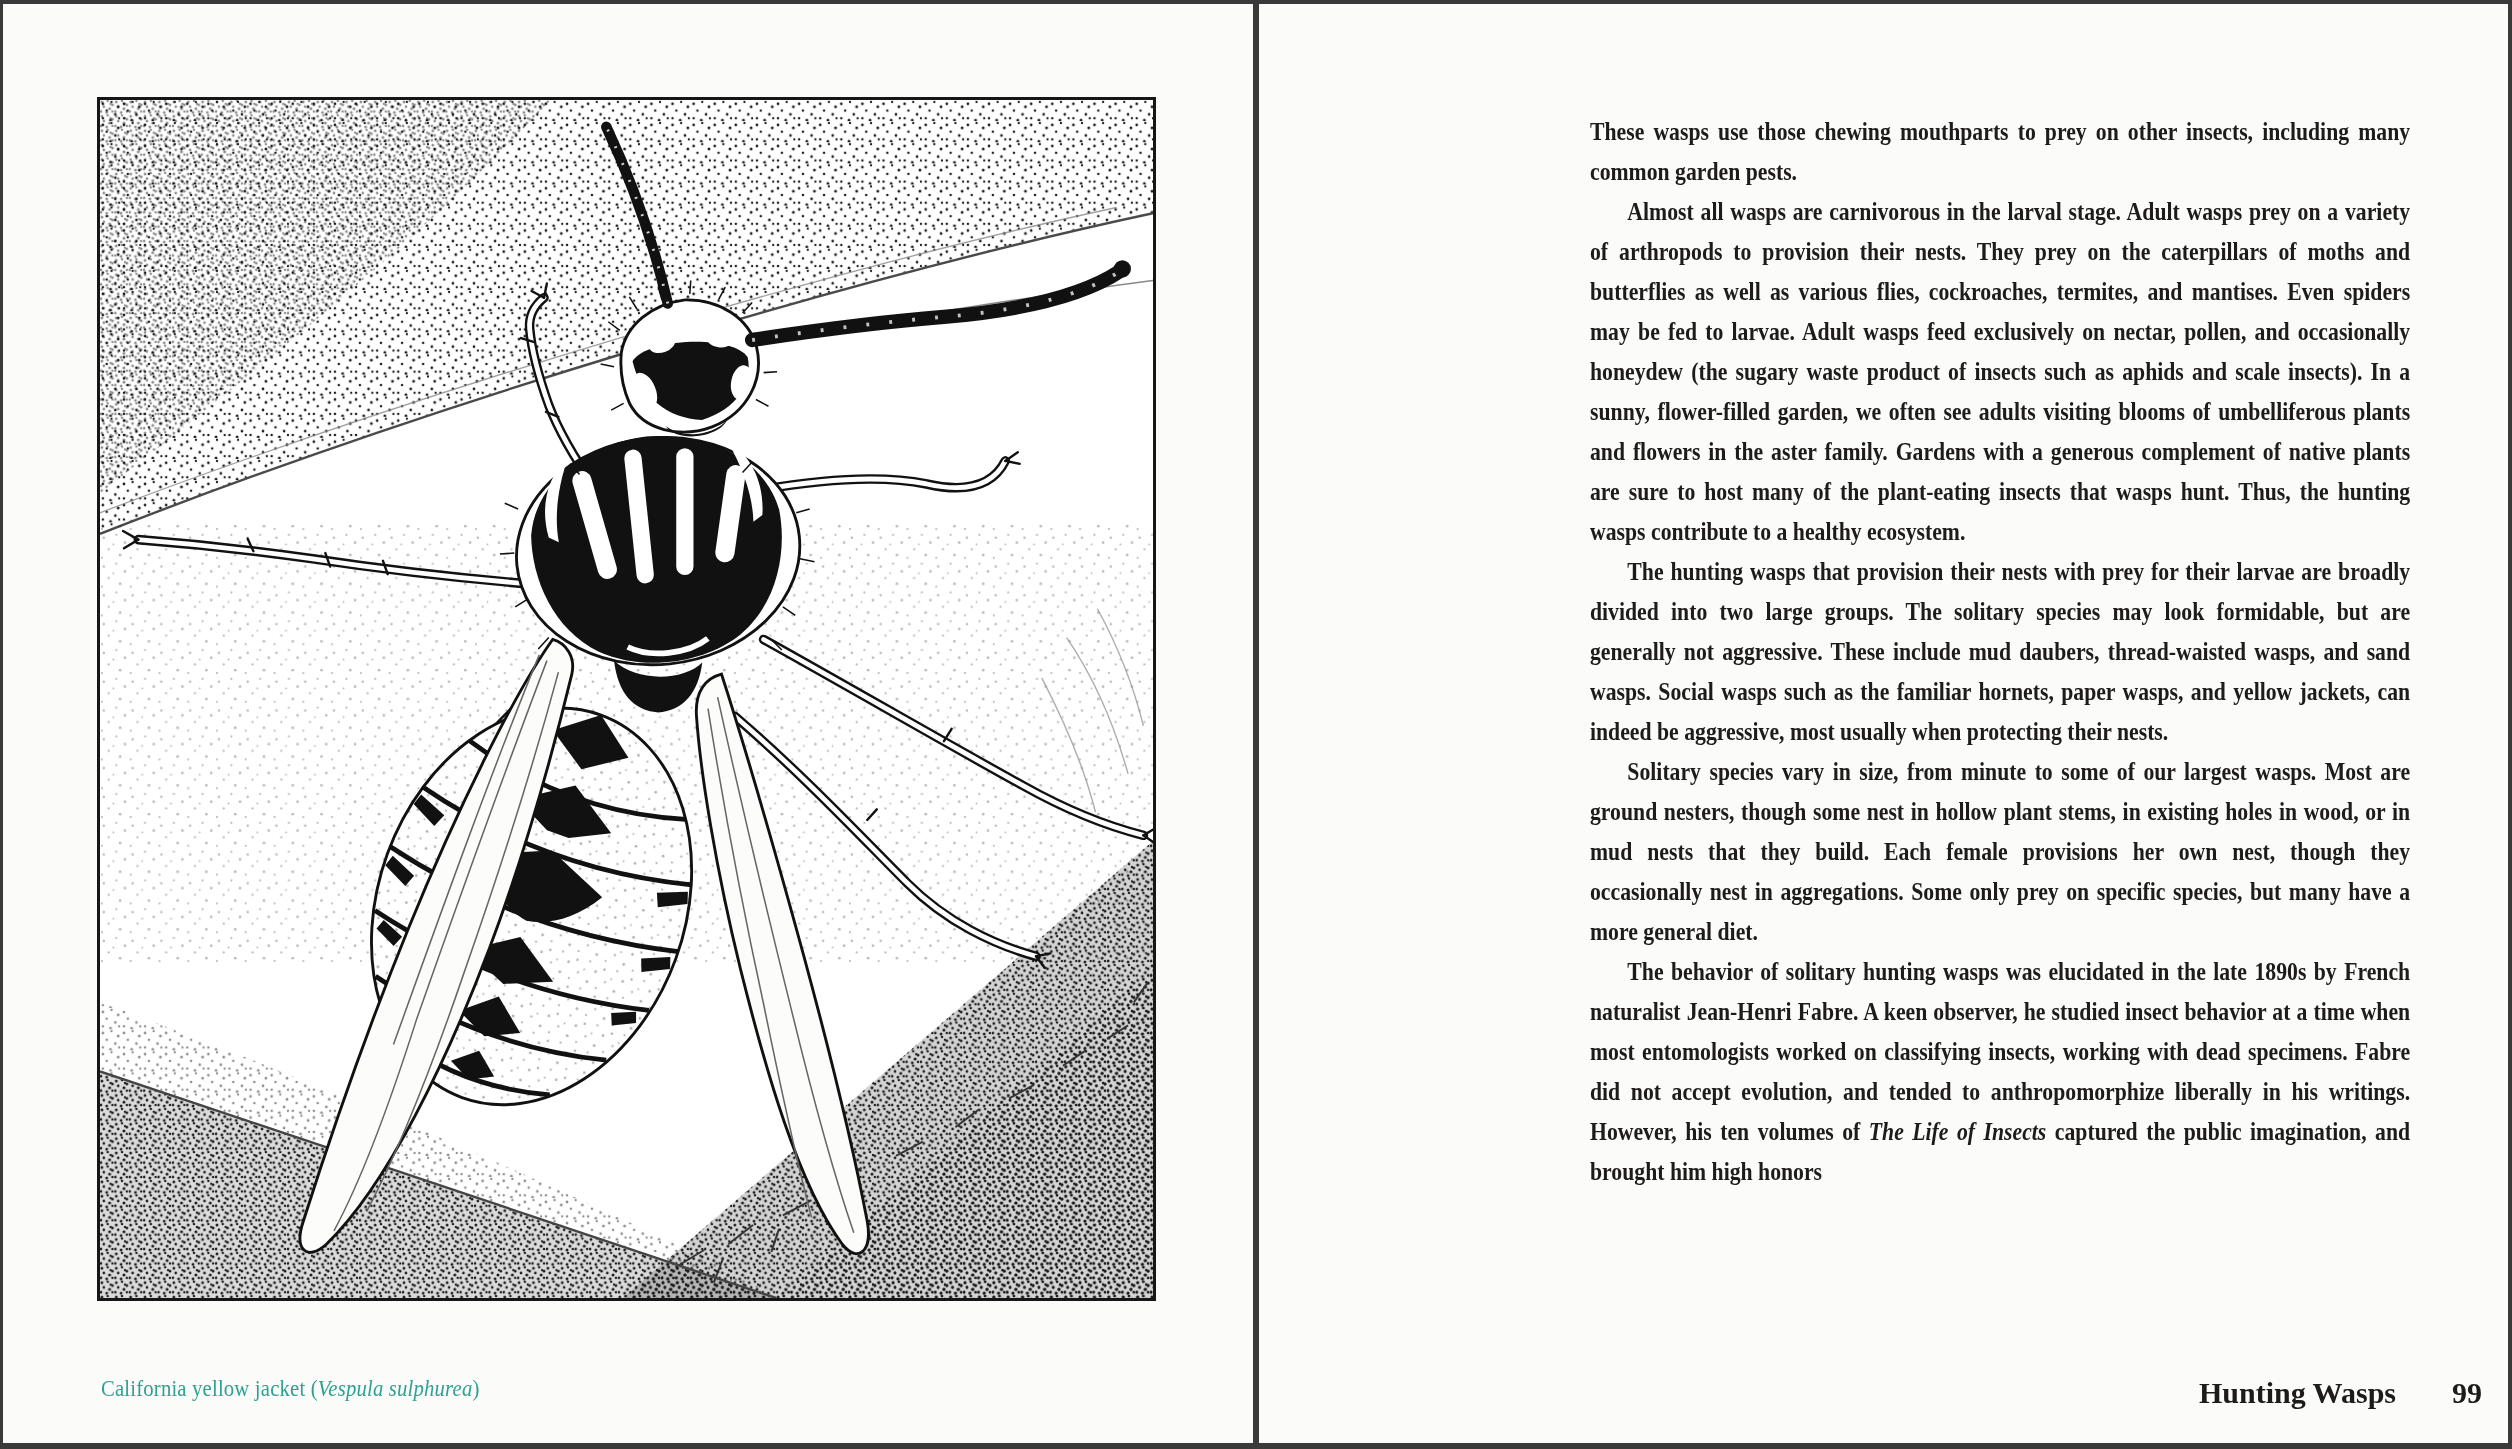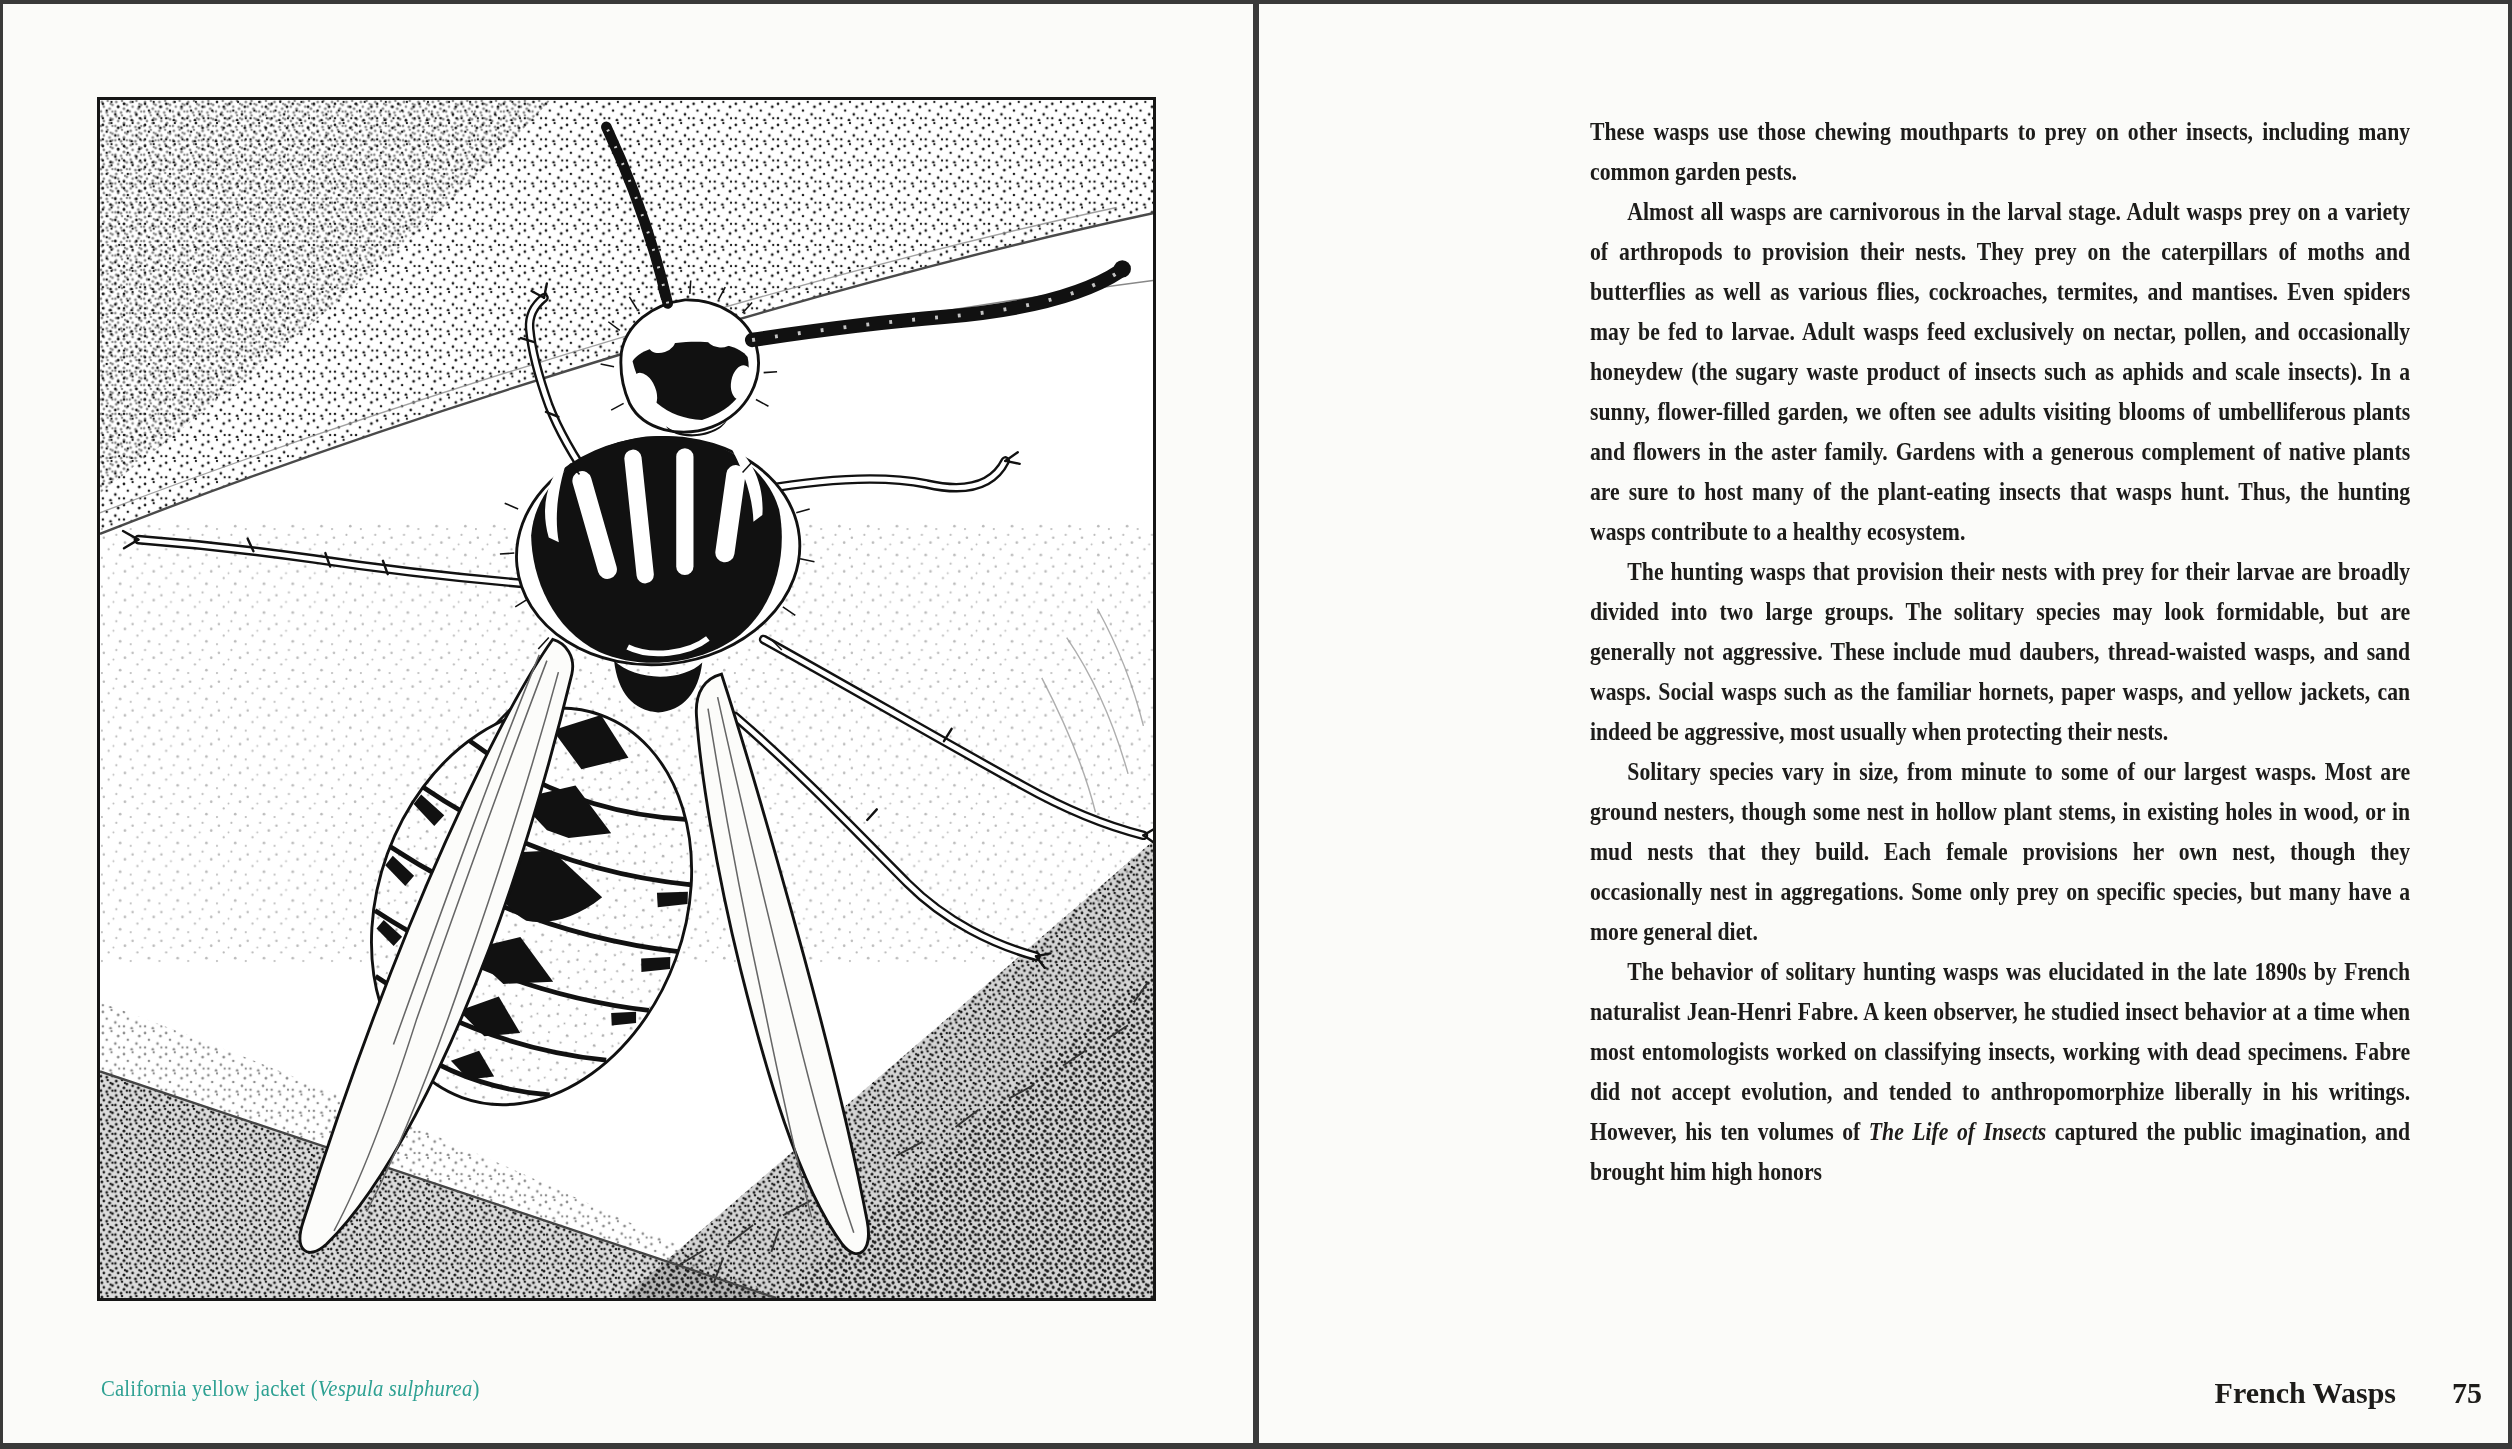--- a/index.html
+++ b/index.html
@@ -283,17 +283,17 @@
 
 <div class="page page-right">
   <div class="text-col">
       <p class="para"><span>These wasps use those chewing mouthparts to prey on other insects, including many common garden pests.</span></p>
       <p class="para indent"><span>Almost all wasps are carnivorous in the larval stage. Adult wasps prey on a variety of arthropods to provision their nests. They prey on the caterpillars of moths and butterflies as well as various flies, cockroaches, termites, and mantises. Even spiders may be fed to larvae. Adult wasps feed exclusively on nectar, pollen, and occasionally honeydew (the sugary waste product of insects such as aphids and scale insects). In a sunny, flower-filled garden, we often see adults visiting blooms of umbelliferous plants and flowers in the aster family. Gardens with a generous complement of native plants are sure to host many of the plant-eating insects that wasps hunt. Thus, the hunting wasps contribute to a healthy ecosystem.</span></p>
       <p class="para indent"><span>The hunting wasps that provision their nests with prey for their larvae are broadly divided into two large groups. The solitary species may look formidable, but are generally not aggressive. These include mud daubers, thread-waisted wasps, and sand wasps. Social wasps such as the familiar hornets, paper wasps, and yellow jackets, can indeed be aggressive, most usually when protecting their nests.</span></p>
       <p class="para indent"><span>Solitary species vary in size, from minute to some of our largest wasps. Most are ground nesters, though some nest in hollow plant stems, in existing holes in wood, or in mud nests that they build. Each female provisions her own nest, though they occasionally nest in aggregations. Some only prey on specific species, but many have a more general diet.</span></p>
       <p class="para indent"><span>The behavior of solitary hunting wasps was elucidated in the late 1890s by French naturalist Jean-Henri Fabre. A keen observer, he studied insect behavior at a time when most entomologists worked on classifying insects, working with dead specimens. Fabre did not accept evolution, and tended to anthropomorphize liberally in his writings. However, his ten volumes of </span><i>The Life of Insects</i><span> captured the public imagination, and brought him high honors</span></p>
     </div>
   <div class="footer">
-    <span>French Wasps</span>
-    <span>75</span>
+    <span>Hunting Wasps</span>
+    <span>99</span>
   </div>
 </div>
 
 
 </body></html>

